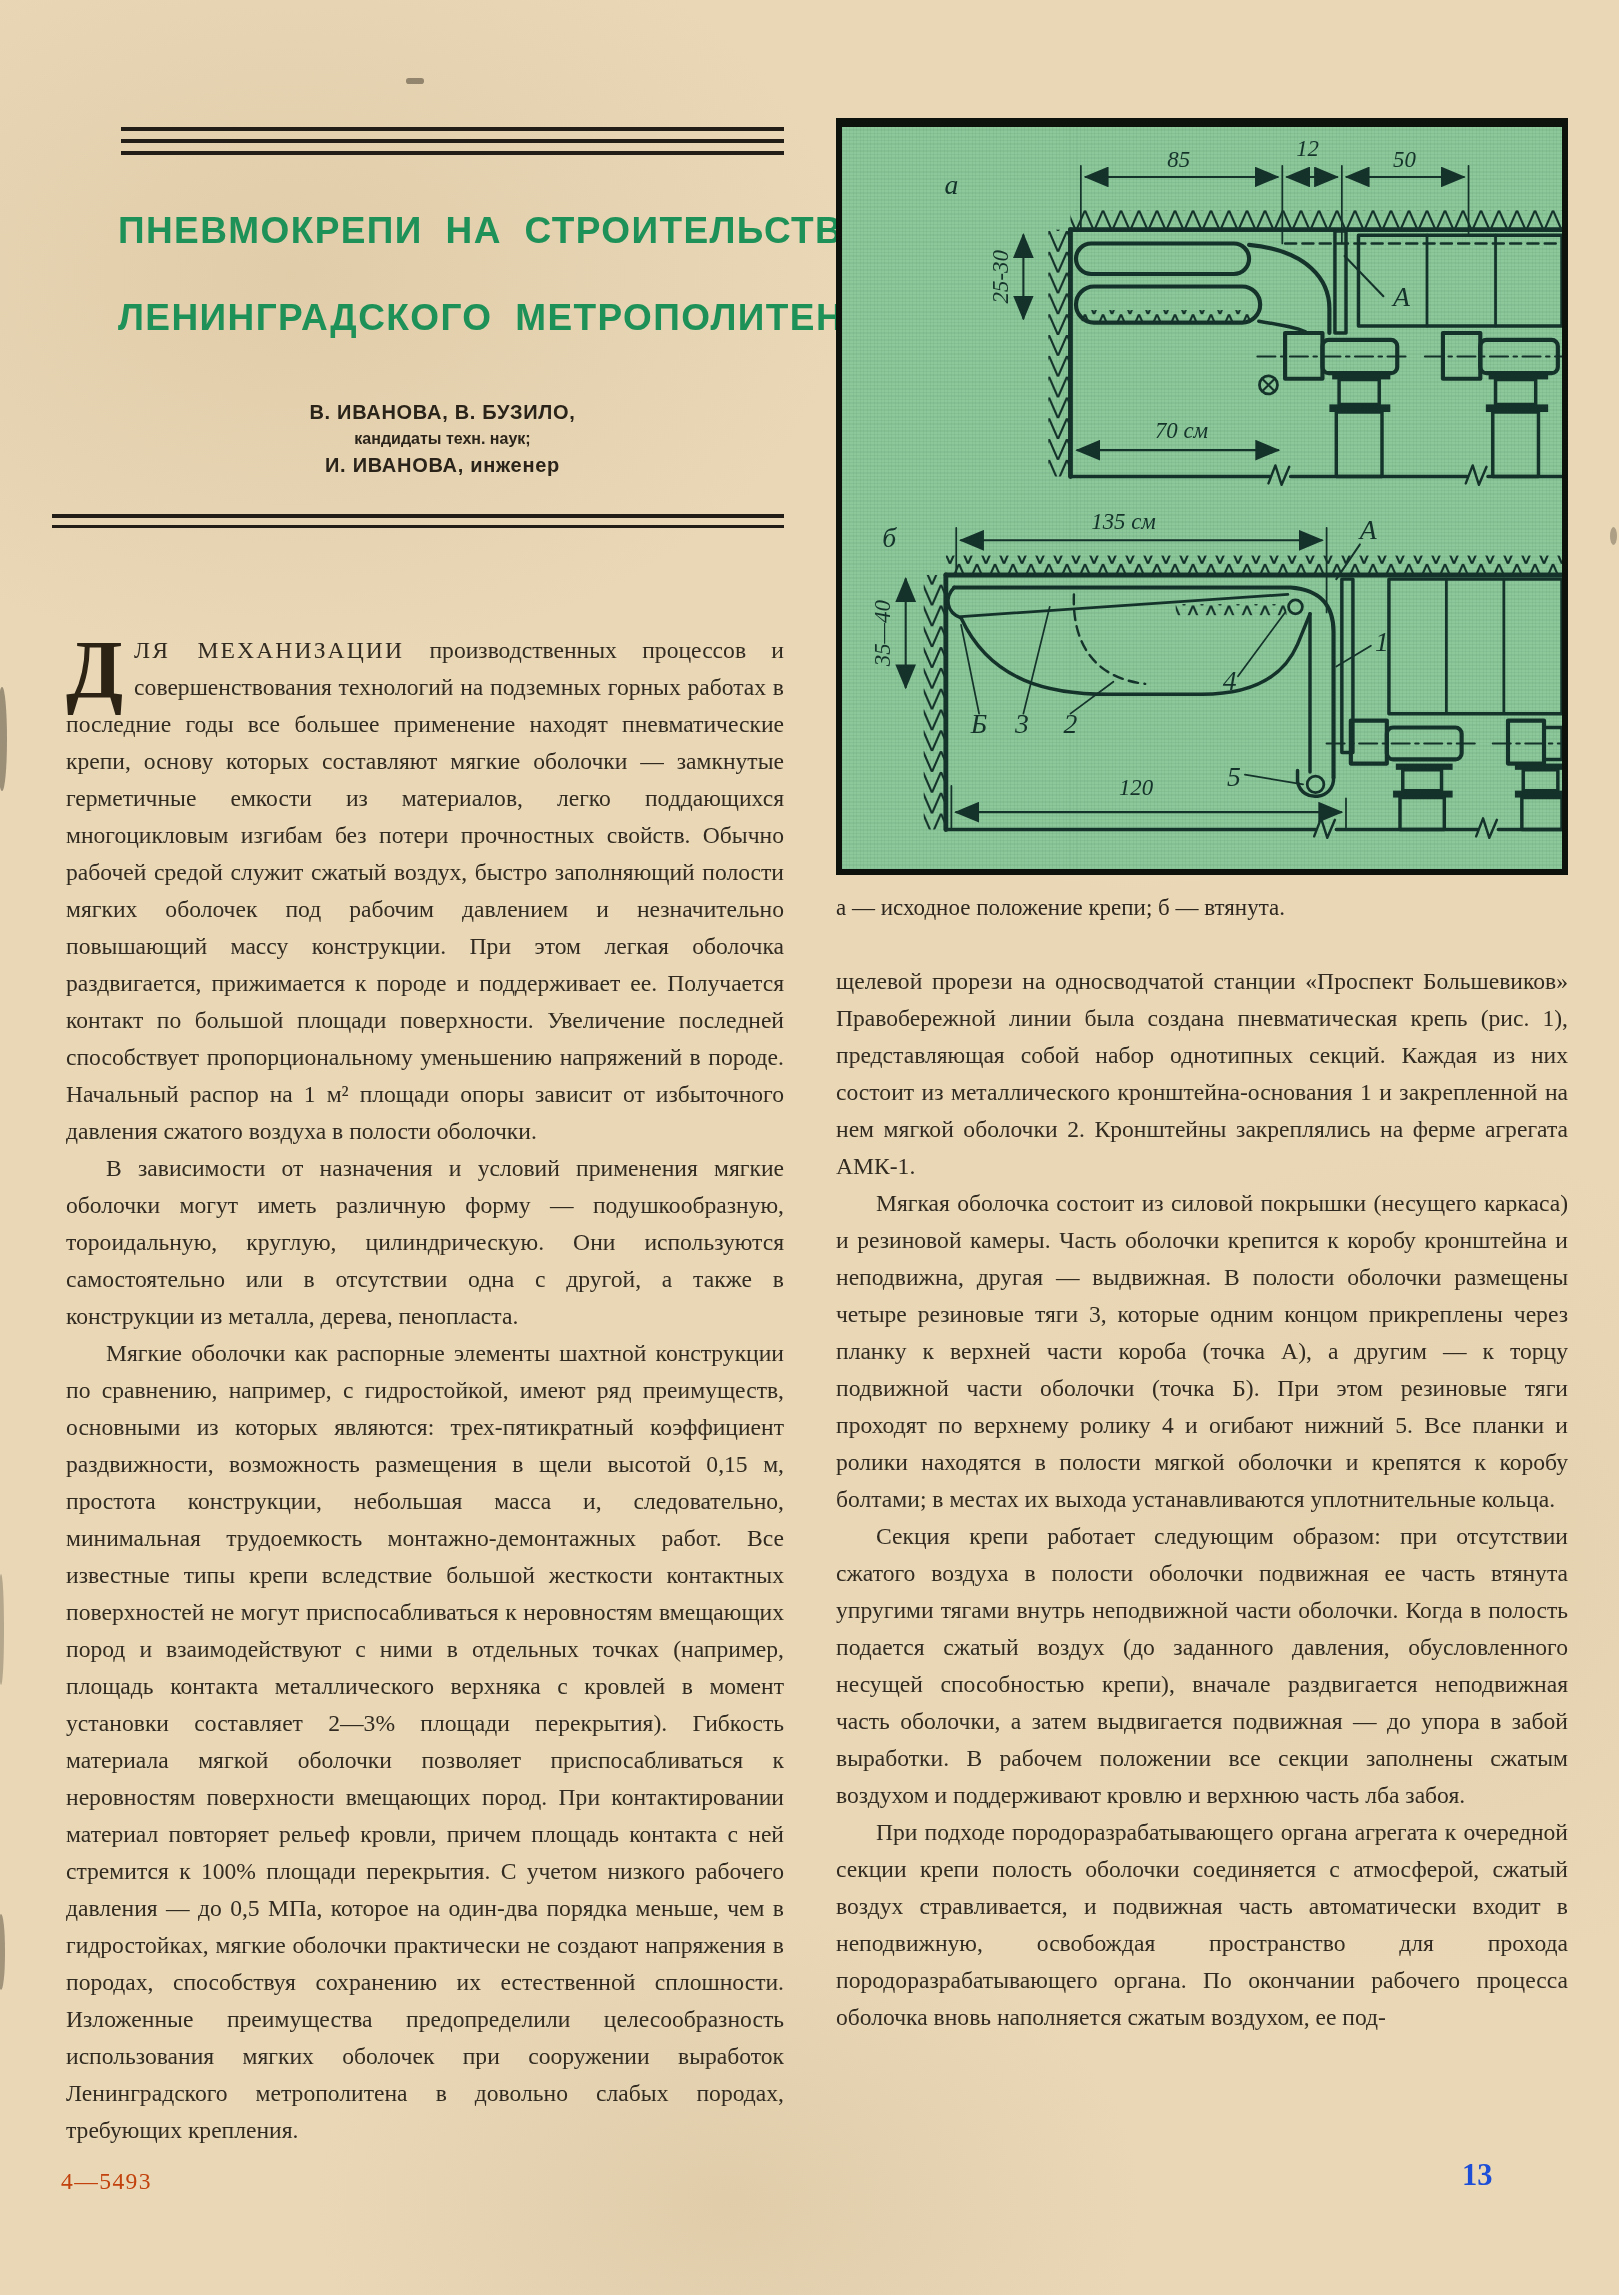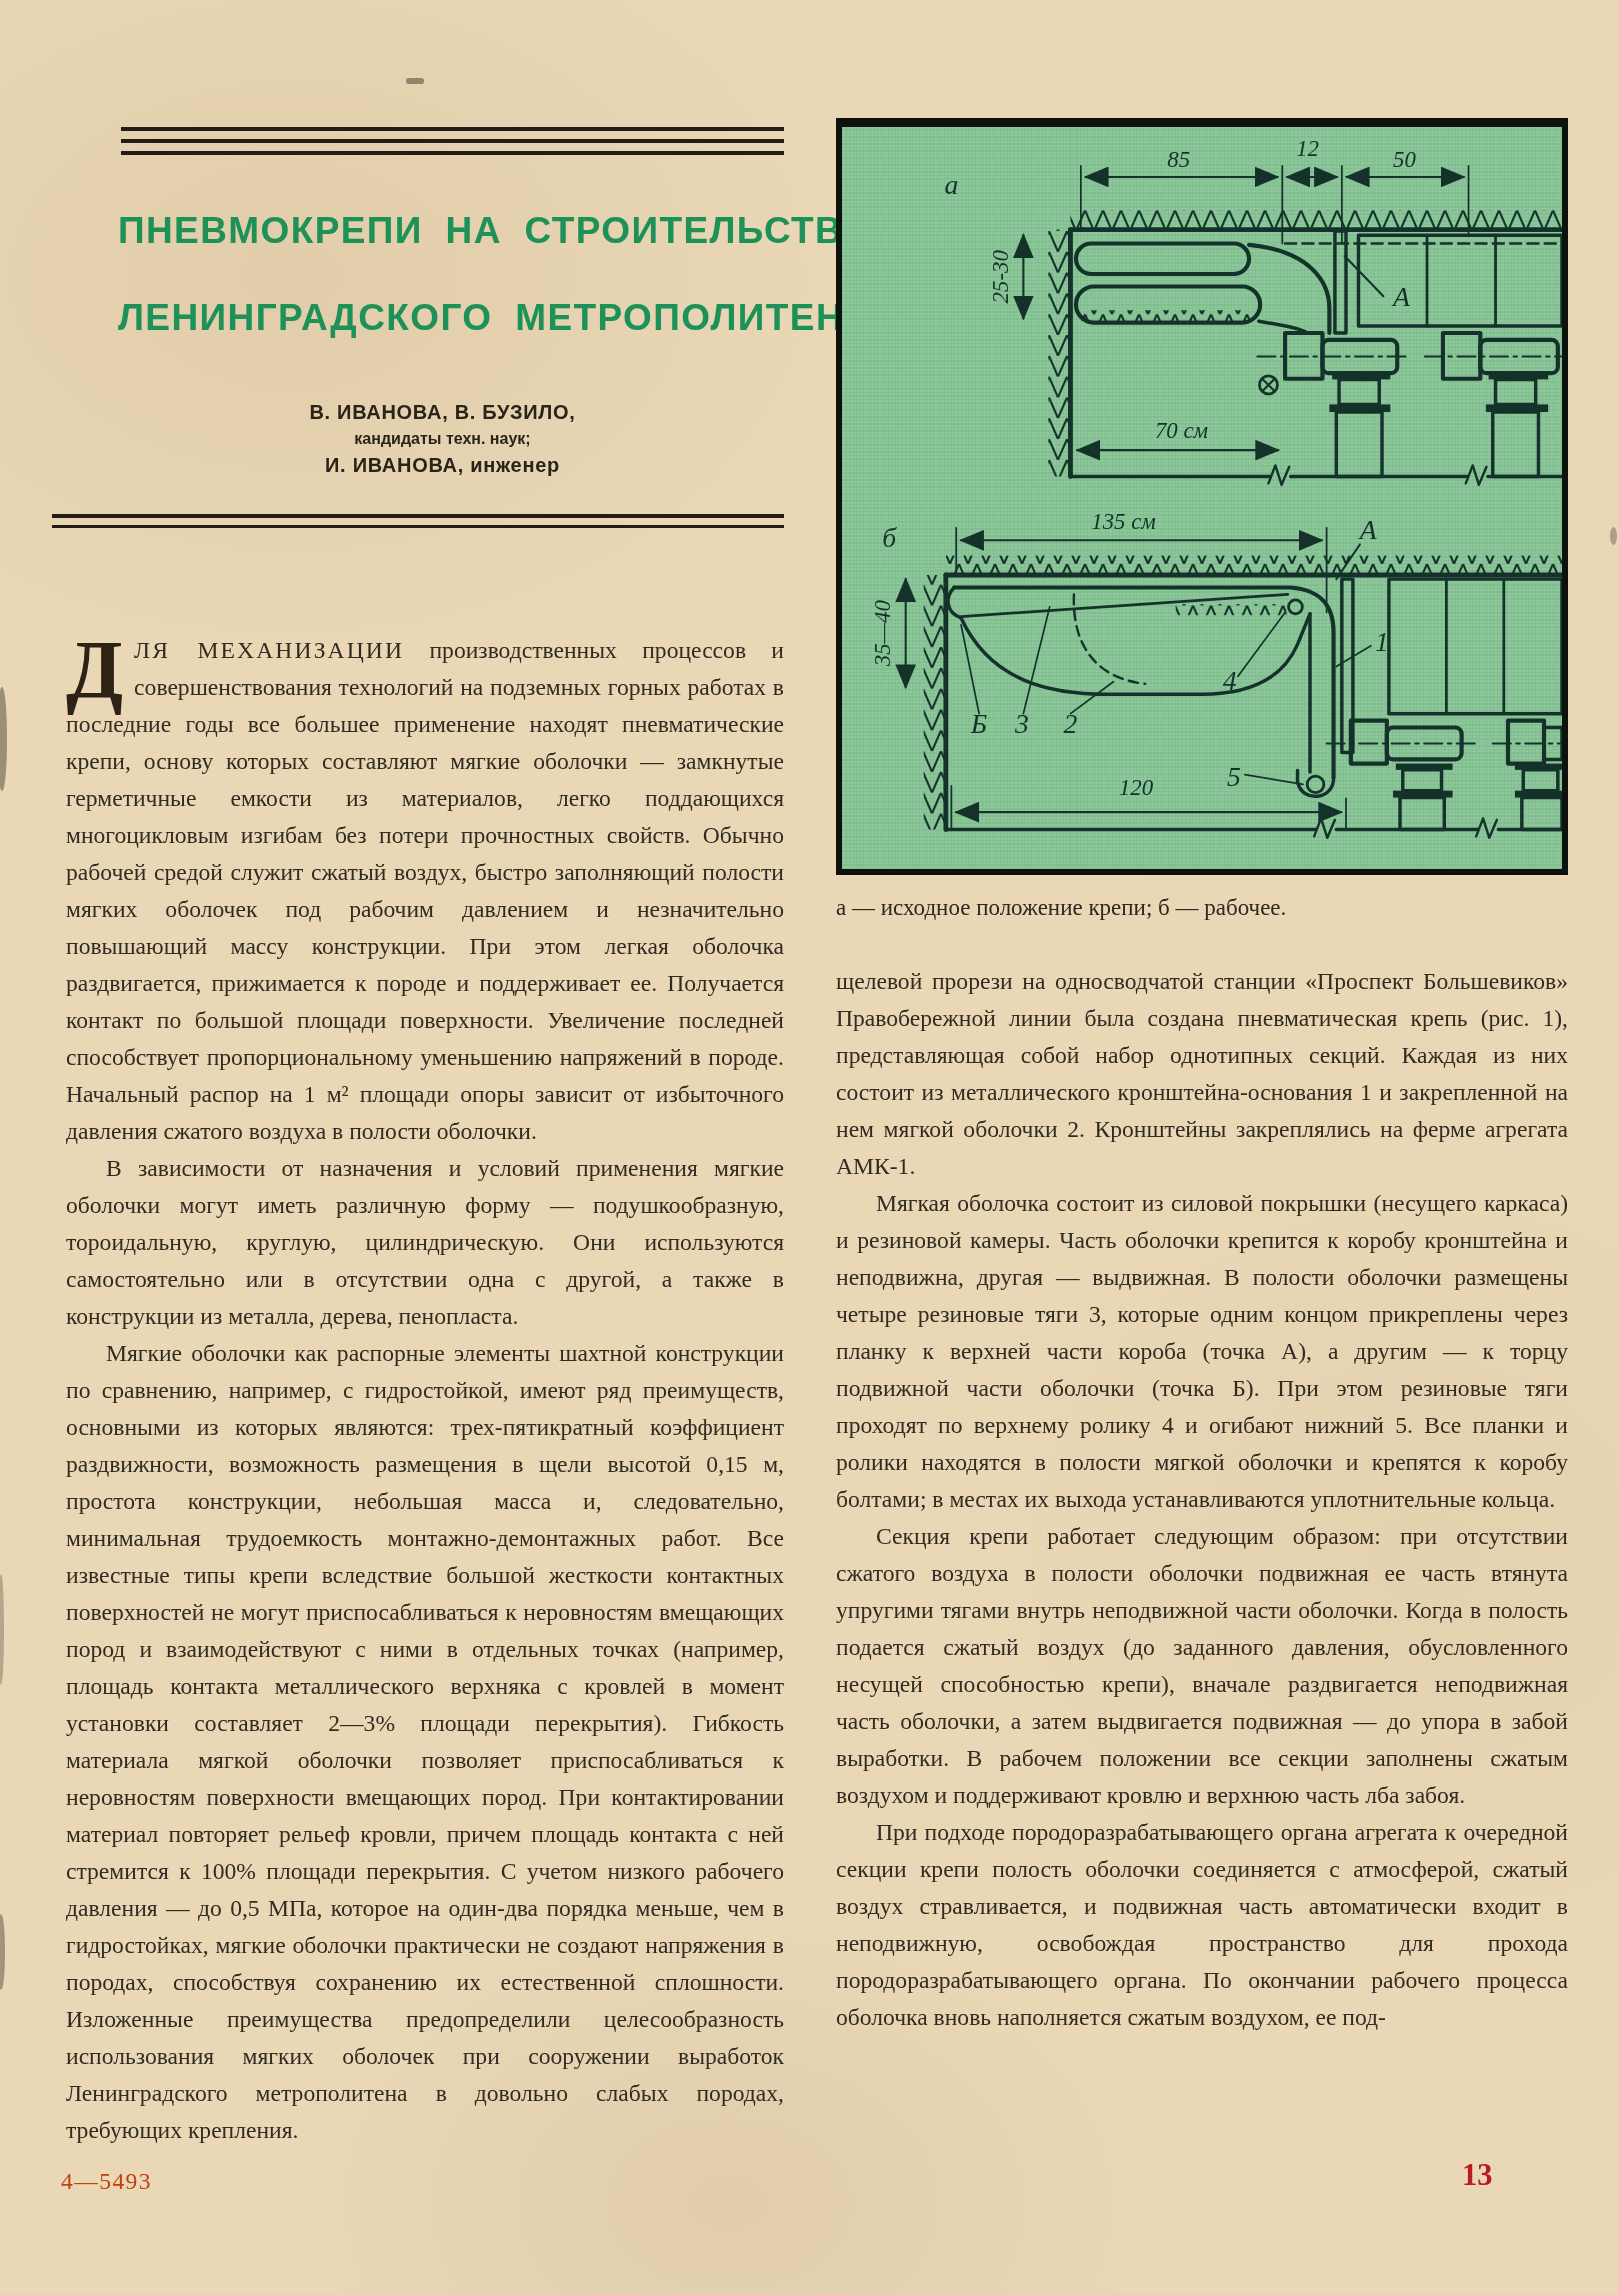--- a/index.html
+++ b/index.html
@@ -51,21 +51,21 @@
   .fig-panel svg{display:block;width:100%;height:100%;}
   svg text{fill:#14322a;font-family:"Liberation Serif", serif;font-style:italic;}
   svg text.fdim{font-size:33px;}
   svg text.flab{font-size:40px;}
   .caption{margin-top:18px;font-size:23px;color:#2e2720;line-height:30.5px;}
   .cap-label{font-style:italic;}
   .cap-text{font-style:normal;}
 
   
   .footer-sig{position:absolute;left:61px;top:2168px;font-size:23.6px;letter-spacing:1.4px;color:#c2410c;}
-  .page-number{position:absolute;left:1462px;top:2158px;font-size:30.5px;font-weight:bold;color:#b91c1c;}
+  .page-number{position:absolute;left:1462px;top:2158px;font-size:30.5px;font-weight:bold;color:#1d4ed8;}
 
   
   .smudge{position:absolute;background:#3f372c;border-radius:50%;}
   .s1{left:-2.8px;top:687px;width:9.7px;height:104px;opacity:.45;}
   .s2{left:-2.1px;top:1574px;width:6.2px;height:111px;opacity:.3;}
   .s3{left:-3.5px;top:1914px;width:8.3px;height:76px;opacity:.42;}
   .s4{left:406px;top:78px;width:18px;height:6.2px;opacity:.5;border-radius:2.8px;}
   .s5{left:1610px;top:527px;width:7px;height:18px;opacity:.35;}
 </style>
 </head>
@@ -243,21 +243,21 @@
           <line x1="165" y1="988" x2="721" y2="988" stroke-width="3" marker-start="url(#ar)" marker-end="url(#ar)"></line>
 
           <path d="M150 1013 H684 M714 1013 H918 M948 1013 H1040" stroke-width="5"></path>
           <path d="M682 1023 L692 997 L701 1025 L712 999" stroke-width="3.5"></path>
           <path d="M916 1023 L926 997 L935 1025 L946 999" stroke-width="3.5"></path>
         </g>
       </svg>
     </div>
 
     <div class="caption">
-      <div class="cap-text">а — исходное положение крепи; б — рабочее.</div>
+      <div class="cap-text">а — исходное положение крепи; б — втянута.</div>
     </div>
 
     <div class="bodytext">
       <p class="para">щелевой прорези на односводчатой станции «Проспект Большевиков» Правобережной линии была создана пневматическая крепь (рис. 1), представляющая собой набор однотипных секций. Каждая из них состоит из металлического кронштейна-основания 1 и закрепленной на нем мягкой оболочки 2. Кронштейны закреплялись на ферме агрегата АМК-1.</p>
       <p class="para indent">Мягкая оболочка состоит из силовой покрышки (несущего каркаса) и резиновой камеры. Часть оболочки крепится к коробу кронштейна и неподвижна, другая — выдвижная. В полости оболочки размещены четыре резиновые тяги 3, которые одним концом прикреплены через планку к верхней части короба (точка А), а другим — к торцу подвижной части оболочки (точка Б). При этом резиновые тяги проходят по верхнему ролику 4 и огибают нижний 5. Все планки и ролики находятся в полости мягкой оболочки и крепятся к коробу болтами; в местах их выхода устанавливаются уплотнительные кольца.</p>
       <p class="para indent">Секция крепи работает следующим образом: при отсутствии сжатого воздуха в полости оболочки подвижная ее часть втянута упругими тягами внутрь неподвижной части оболочки. Когда в полость подается сжатый воздух (до заданного давления, обусловленного несущей способностью крепи), вначале раздвигается неподвижная часть оболочки, а затем выдвигается подвижная — до упора в забой выработки. В рабочем положении все секции заполнены сжатым воздухом и поддерживают кровлю и верхнюю часть лба забоя.</p>
       <p class="para indent">При подходе породоразрабатывающего органа агрегата к очередной секции крепи полость оболочки соединяется с атмосферой, сжатый воздух стравливается, и подвижная часть автоматически входит в неподвижную, освобождая пространство для прохода породоразрабатывающего органа. По окончании рабочего процесса оболочка вновь наполняется сжатым воздухом, ее под-</p>
     </div>
   </div>
 

